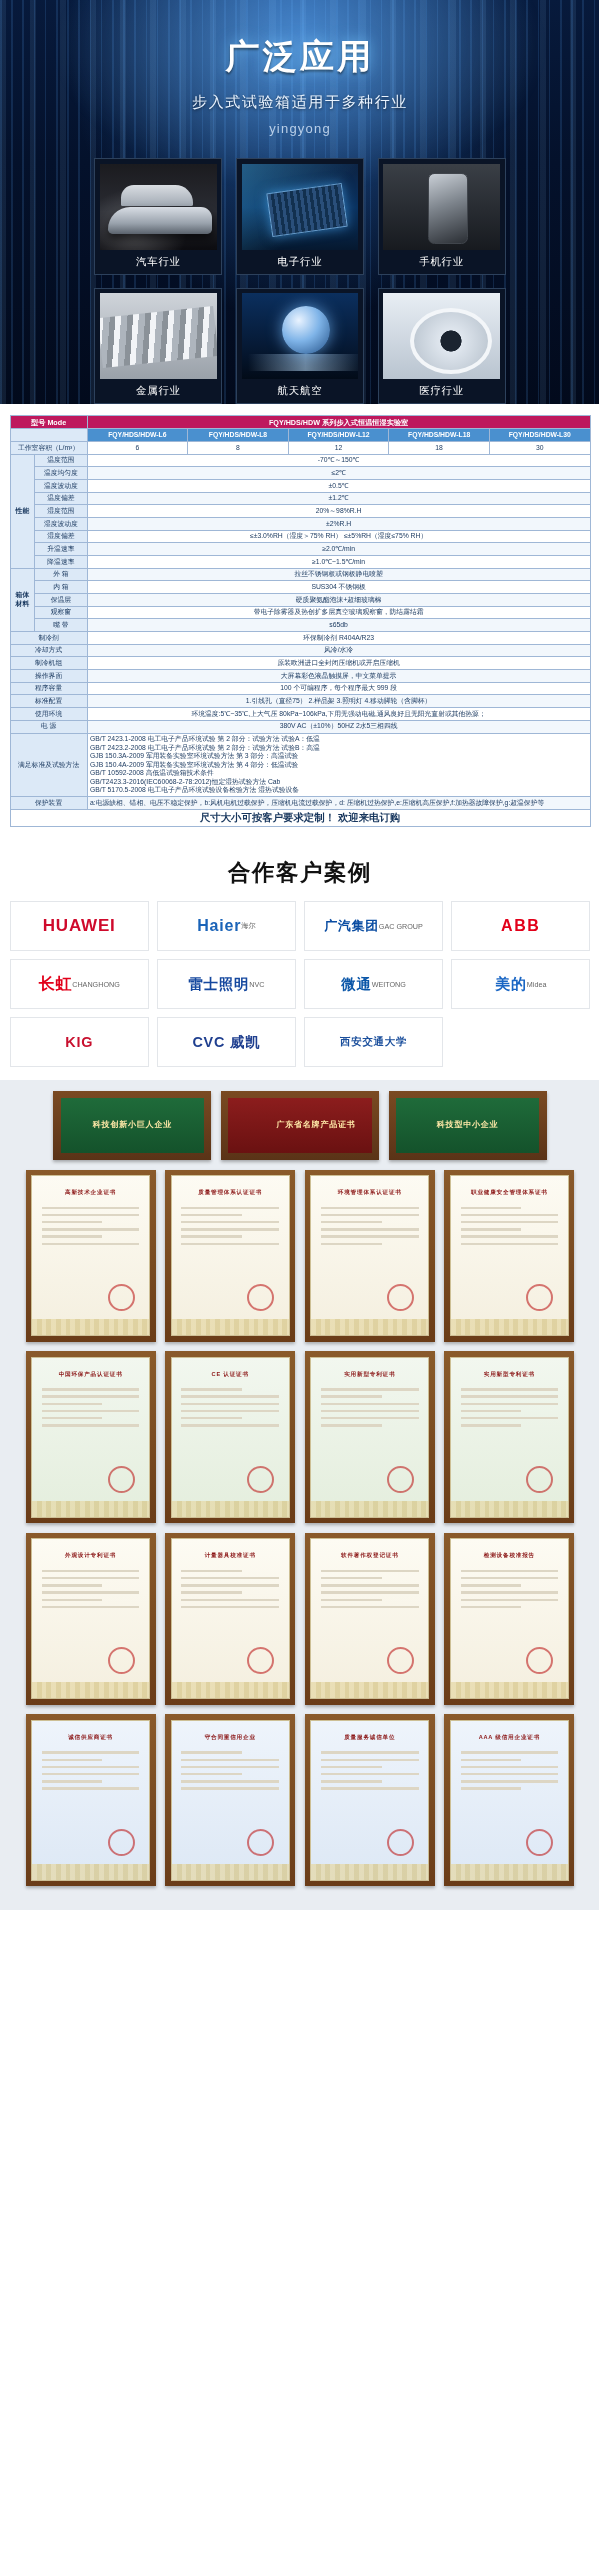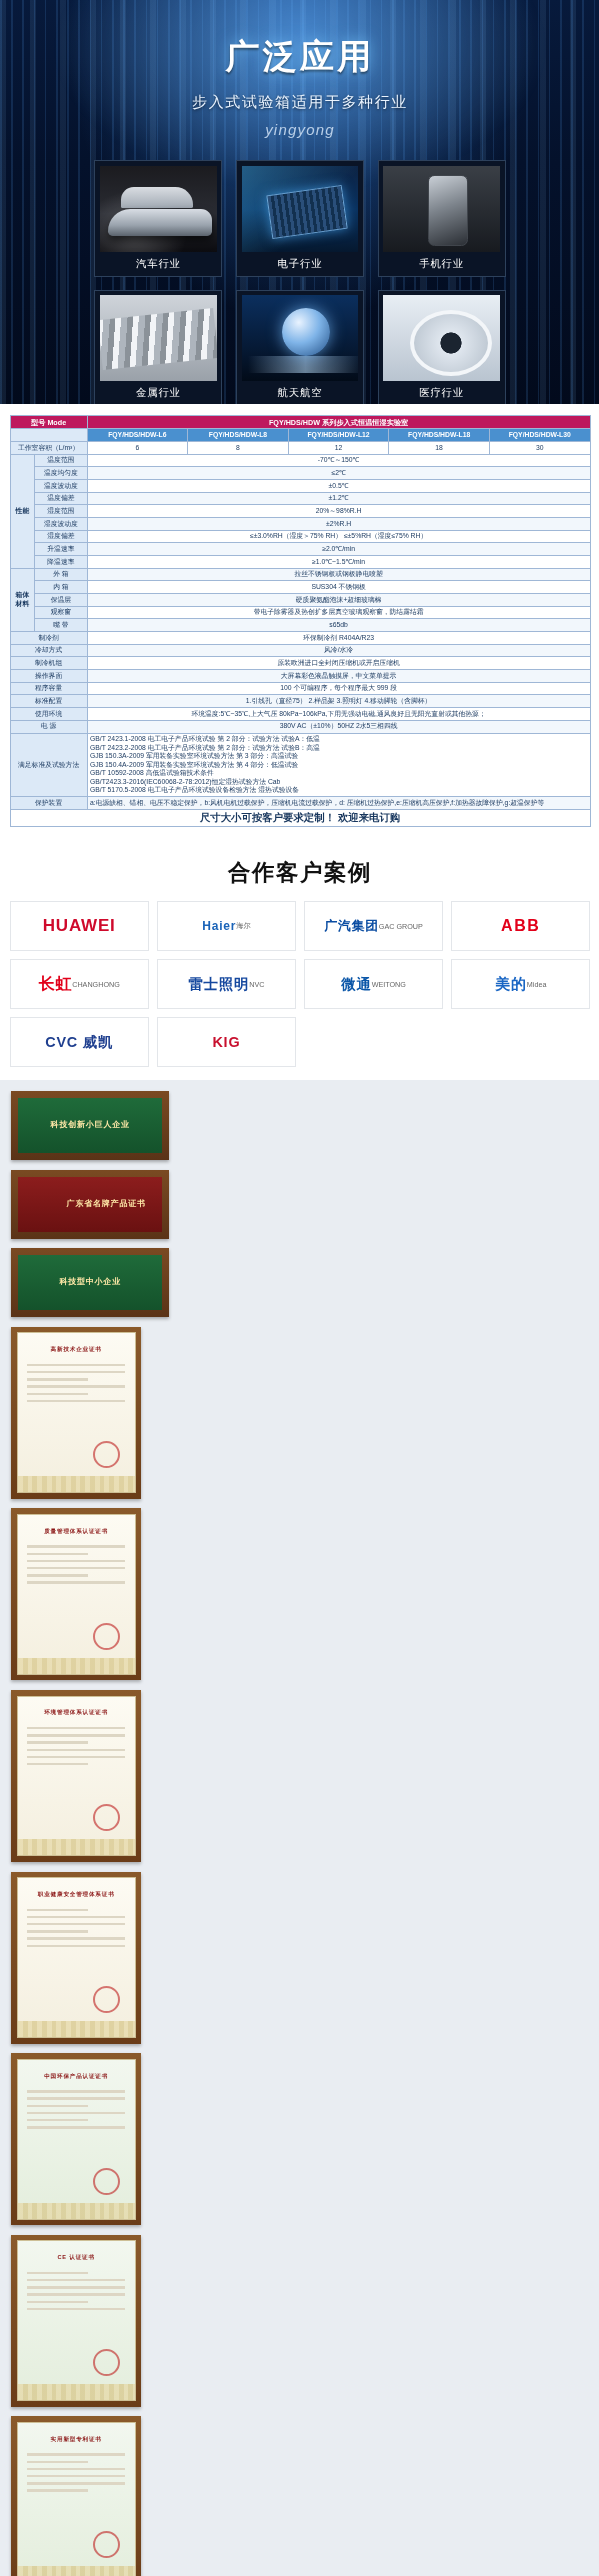--- a/index.html
+++ b/index.html
@@ -62,24 +62,23 @@
   }
   .hero-sub {
     margin-top: 12.8px;
     font-size: 15px;
     color: #eaf4ff;
     letter-spacing: 1.6px;
     text-shadow: 0 0.8px 3.2px rgba(0,0,0,0.6);
   }
   .hero-pinyin {
     margin-top: 8.8px;
-    font-size: 15px;
+    font-size: 13px;
     color: #b9cfe8;
     letter-spacing: 1.2px;
-    font-style: italic;
   }
 
   .cards {
     position: relative;
     margin: 22.4px auto 0;
     width: 504px;
   }
   .card-row {
     display: flex;
     justify-content: center;
@@ -260,21 +259,21 @@
     height: 50px;
     border: 0.8px solid #e3e6ea;
     background: #ffffff;
     display: flex;
     align-items: center;
     justify-content: center;
     overflow: hidden;
   }
   .logo-txt { font-size: 15px; font-weight: bold; letter-spacing: 0.8px; }
   .lg-huawei { color:#cf0a2c; font-size:17px; }
-  .lg-haier { color:#1a63b8; font-size:12px; }
+  .lg-haier { color:#1a63b8; font-size:16px; }
   .lg-gac { color:#0b4da2; font-size:12.8px; line-height:1.1; text-align:center;}
   .lg-abb { color:#e2001a; font-size:16px; letter-spacing:1.6px; }
   .lg-ch { color:#e2001a; font-size:16px; line-height:1.05; text-align:center;}
   .lg-nvc { color:#14479e; font-size:14.4px; }
   .lg-wt { color:#0a56a8; font-size:14.4px; }
   .lg-midea { color:#1a66c4; font-size:15px; }
   .lg-cvc { color:#1f3f8f; font-size:14.4px; }
   .lg-kig { color:#c8102e; font-size:14.4px; }
   .lg-hisense { color:#11672e; font-size:16px; }
   .lg-xjtu { color:#1b4f9c; font-size:10.4px; text-align:center; line-height:1.2;}
@@ -295,21 +294,20 @@
   .cert-band-txt {
     color:#ffffff; font-size:17px; font-weight:bold; letter-spacing:1.6px;
     text-shadow: 0 0.8px 1.6px rgba(0,0,0,.35);
   }
   .cert-body { padding: 11.2px 11.2px 0; }
   .cert-row {
     display: flex;
     gap: 9.6px;
     margin-bottom: 9.6px;
     justify-content: center;
-    flex-direction: column;
   }
   .plaque {
     width: 158px; height: 69px;
     background: linear-gradient(180deg,#7a4a22 0%, #5a3317 100%);
     padding: 7.2px;
     box-shadow: 0 1.6px 3.2px rgba(0,0,0,.3);
   }
   .plaque-in {
     width: 100%; height: 100%;
     background: linear-gradient(180deg,#1f6b3a 0%, #14522b 100%);
@@ -582,24 +580,27 @@
     <div class="logo-cell">
       <span class="logo-txt lg-wt">微通</span>
       <span class="logo-sub">WEITONG</span>
     </div>
     <div class="logo-cell">
       <span class="logo-txt lg-midea">美的</span>
       <span class="logo-sub">Midea</span>
     </div>
 
     <div class="logo-cell">
+      <span class="logo-txt lg-kig">KIG</span>
+    </div>
+    <div class="logo-cell">
       <span class="logo-txt lg-cvc">CVC 威凯</span>
     </div>
     <div class="logo-cell">
-      <span class="logo-txt lg-kig">KIG</span>
+      <span class="logo-txt lg-xjtu">西安交通大学</span>
     </div>
   </div>
 </section>
 
 <section class="cert">
 
   <div class="cert-body">
     <div class="cert-row">
       <div class="plaque">
         <div class="plaque-in">

